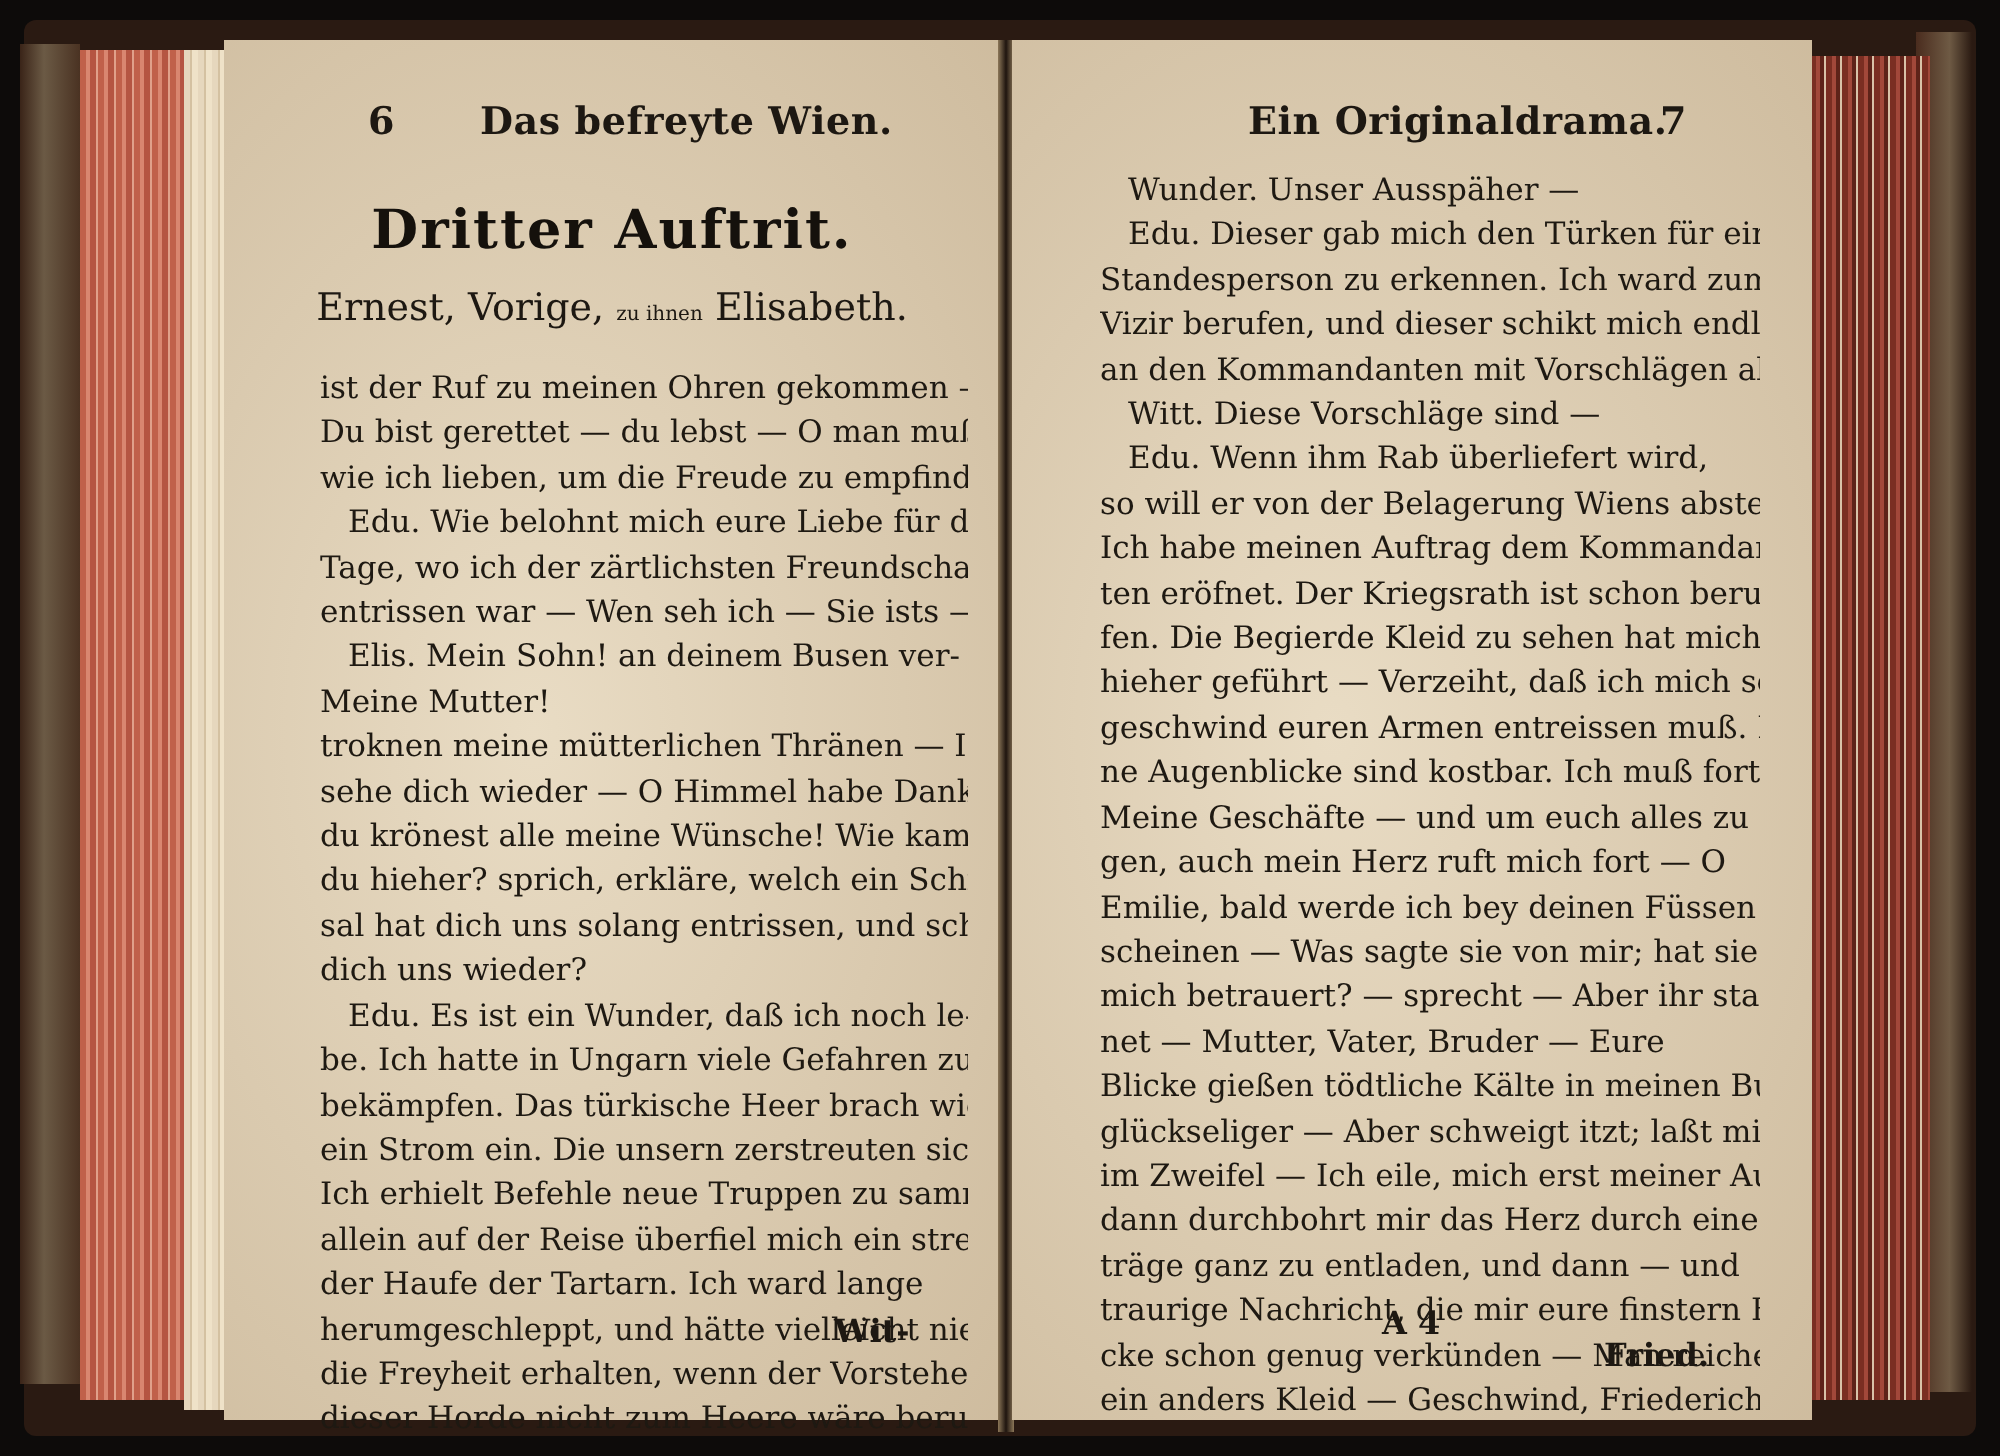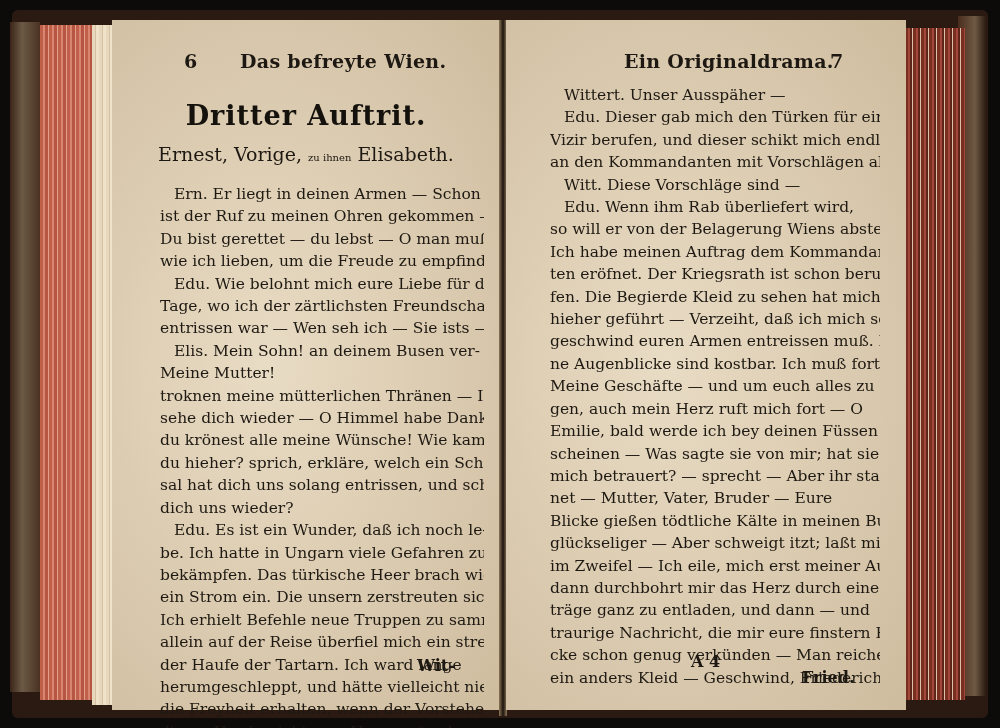--- a/index.html
+++ b/index.html
@@ -41,21 +41,20 @@
 <div class="page page-left">
   <span class="folio" style="left:72px;">6</span>
   <span class="running-head" style="left:128px;">Das befreyte Wien.</span>
   <div class="scene-title">Dritter Auftrit.</div>
   <div class="cast">
     <span>Ernest, Vorige,</span>
     <span class="small">zu ihnen</span>
     <span>Elisabeth.</span>
   </div>
   <div class="body" style="left:48px; top:163px; width:324px;">
-    <div style="padding-left:14px">Ern. Er liegt in deinen Armen — Schon</div>
     <div>ist der Ruf zu meinen Ohren gekommen —</div>
     <div>Du bist gerettet — du lebst — O man muß,</div>
     <div>wie ich lieben, um die Freude zu empfinden —</div>
     <div style="padding-left:14px">Edu. Wie belohnt mich eure Liebe für die</div>
     <div>Tage, wo ich der zärtlichsten Freundschaft</div>
     <div>entrissen war — Wen seh ich — Sie ists —</div>
     <div style="padding-left:14px">Elis. Mein Sohn! an deinem Busen ver-</div>
     <div>Meine Mutter!</div>
     <div>troknen meine mütterlichen Thränen — Ich</div>
     <div>sehe dich wieder — O Himmel habe Dank,</div>
@@ -77,22 +76,23 @@
   </div>
   <span class="catchword" style="left:305px; top:636px;">Wit-</span>
 </div>
 
 <div class="gutter"></div>
 
 <div class="page page-right">
   <span class="running-head" style="left:118px;">Ein Originaldrama.</span>
   <span class="folio" style="left:324px;">7</span>
   <div class="body" style="left:44px; top:64px; width:330px;">
-    <div style="padding-left:14px">Wittert. Unser Ausspäher —</div>
+    <div style="padding-left:14px">Wunder. Unser Ausspäher —</div>
     <div style="padding-left:14px">Edu. Dieser gab mich den Türken für eine</div>
+    <div>Standesperson zu erkennen. Ich ward zum</div>
     <div>Vizir berufen, und dieser schikt mich endlich</div>
     <div>an den Kommandanten mit Vorschlägen ab.</div>
     <div style="padding-left:14px">Witt. Diese Vorschläge sind —</div>
     <div style="padding-left:14px">Edu. Wenn ihm Rab überliefert wird,</div>
     <div>so will er von der Belagerung Wiens abstehen.</div>
     <div>Ich habe meinen Auftrag dem Kommandan-</div>
     <div>ten eröfnet. Der Kriegsrath ist schon beru-</div>
     <div>fen. Die Begierde Kleid zu sehen hat mich</div>
     <div>hieher geführt — Verzeiht, daß ich mich so</div>
     <div>geschwind euren Armen entreissen muß. Mei-</div>

